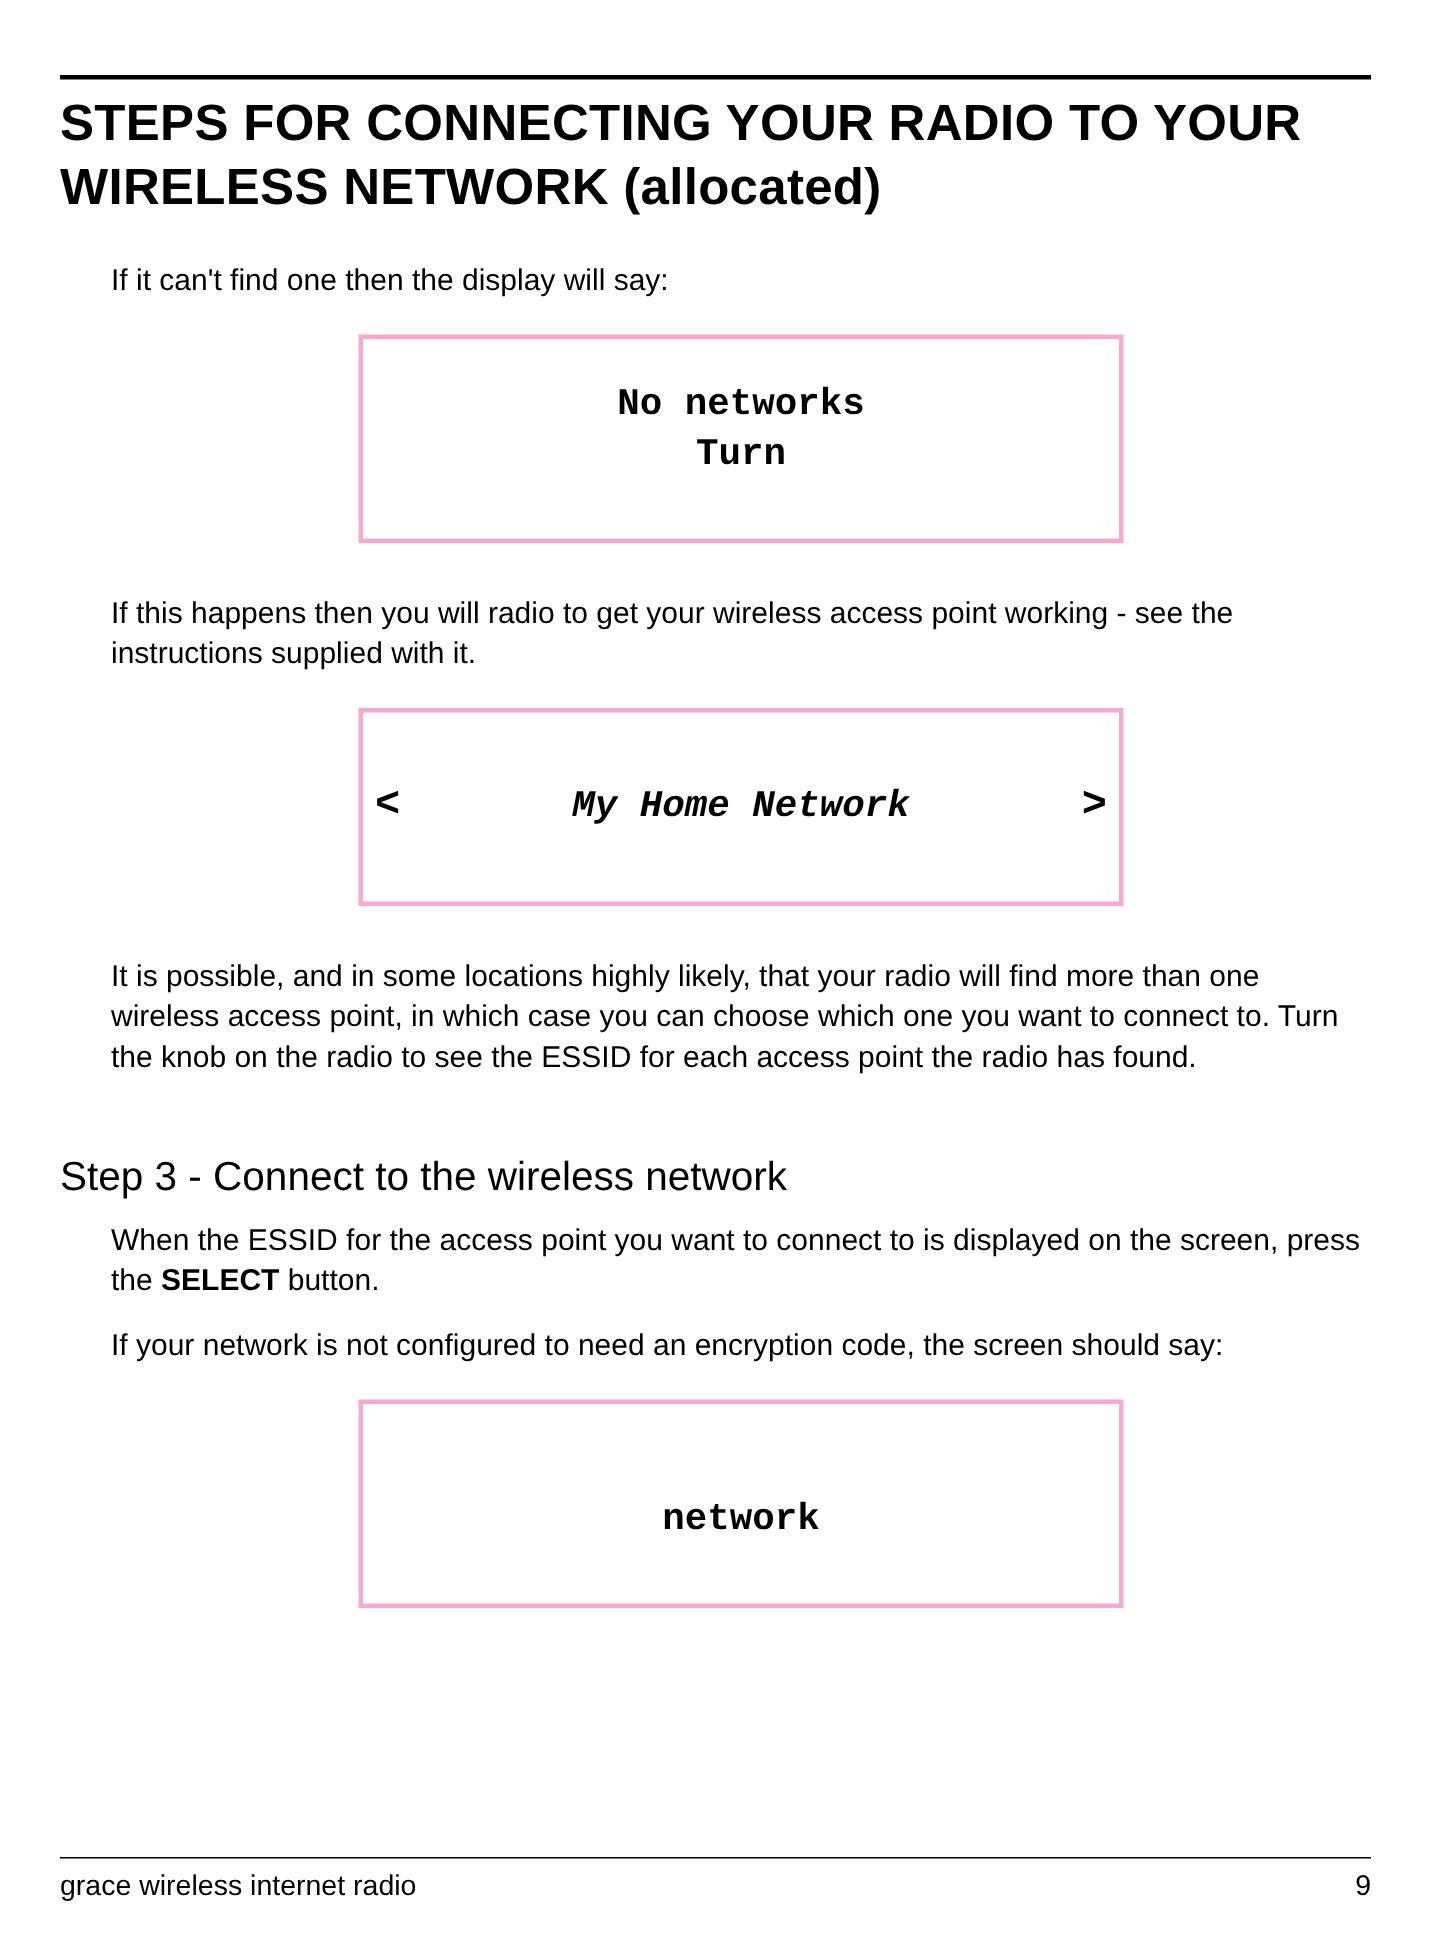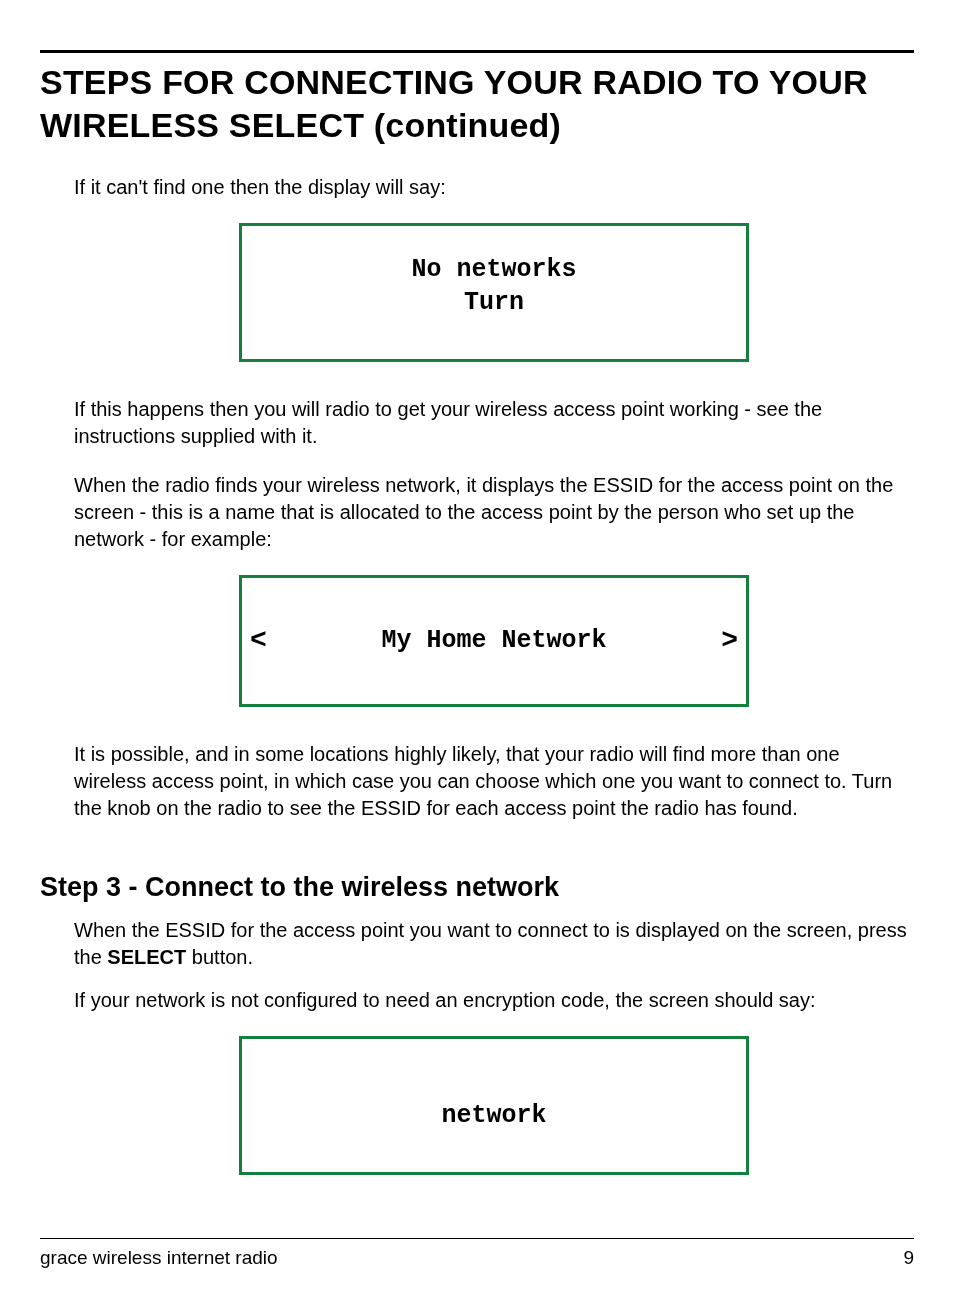--- a/index.html
+++ b/index.html
@@ -37,21 +37,21 @@
   }
   .para {
     margin: 0 0 22px 0;
   }
   .para.tight {
     margin-bottom: 16px;
   }
   .display-box {
     width: 510px;
     margin: 10px auto 34px auto;
-    border: 3px solid #15803d;
+    border: 3px solid #f9a8d4;
     box-sizing: border-box;
     padding: 28px 10px 40px 10px;
     font-family: "Courier New", Courier, monospace;
     font-weight: bold;
     font-size: 25px;
     text-align: center;
     line-height: 1.3;
   }
   .display-box.nav {
     display: flex;
@@ -59,24 +59,25 @@
     justify-content: space-between;
     padding: 45px 8px 45px 8px;
   }
   .display-box.nav .arrow {
     font-family: "Courier New", Courier, monospace;
     font-weight: bold;
     font-size: 28px;
   }
   .display-box.nav .center {
     flex: 1;
+    font-style: italic;
   }
   h2.step {
     font-size: 27px;
-    font-weight: 700;
+    font-weight: 400;
     margin: 50px 0 14px 0;
   }
   .bold {
     font-weight: 700;
   }
   .footer {
     position: absolute;
     left: 40px;
     right: 40px;
     bottom: 32px;
@@ -94,35 +95,34 @@
 </style>
 </head>
 <body>
 
 <div class="page">
 
   <hr class="top-rule">
 
   <h1 class="title">
     <span>STEPS FOR CONNECTING YOUR RADIO TO YOUR</span><br>
-    <span>WIRELESS SELECT (continued)</span>
+    <span>WIRELESS NETWORK (allocated)</span>
   </h1>
 
   <div class="body">
 
     <p class="para">If it can't find one then the display will say:</p>
 
     <div class="display-box">
       <span>No networks</span><br>
       <span>Turn</span>
     </div>
 
     <p class="para">If this happens then you will radio to get your wireless access point working - see the instructions supplied with it.</p>
 
-    <p class="para">When the radio finds your wireless network, it displays the ESSID for the access point on the screen - this is a name that is allocated to the access point by the person who set up the network - for example:</p>
 
     <div class="display-box nav">
       <span class="arrow">&lt;</span>
       <span class="center">My Home Network</span>
       <span class="arrow">&gt;</span>
     </div>
 
     <p class="para">It is possible, and in some locations highly likely, that your radio will find more than one wireless access point, in which case you can choose which one you want to connect to. Turn the knob on the radio to see the ESSID for each access point the radio has found.</p>
 
   </div>

